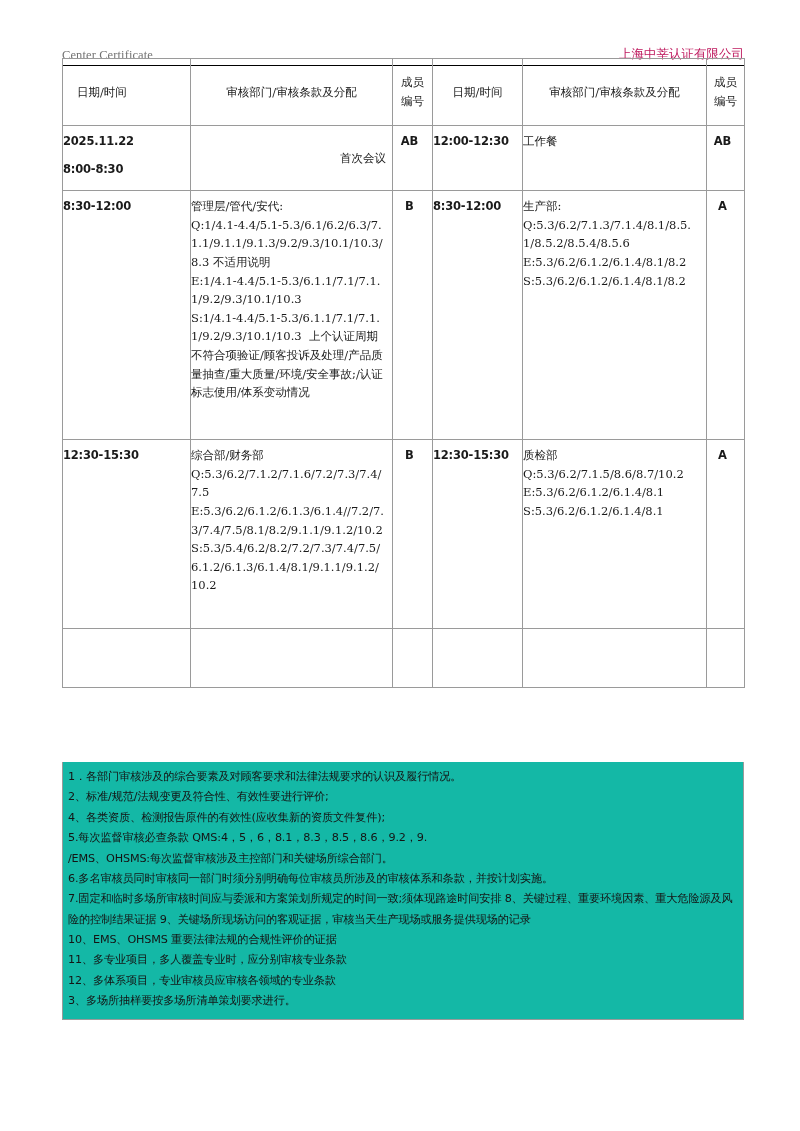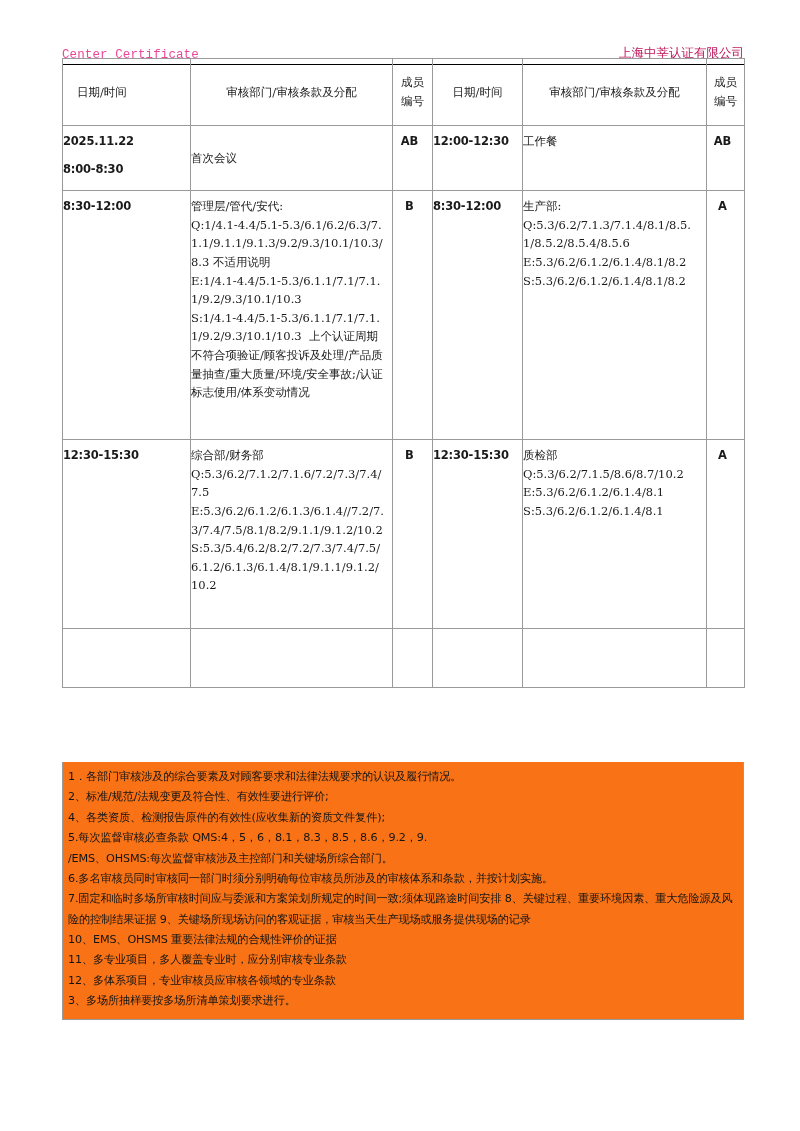--- a/index.html
+++ b/index.html
@@ -29,24 +29,24 @@
     left: 62px;
     top: 24px;
     width: 682px;
     display: flex;
     justify-content: space-between;
     align-items: flex-end;
     border-bottom: 1.6px solid #000;
     padding-bottom: 2px;
   }
   .doc-header .left {
-    font-family: Liberation Mono, monospace;
+    font-family: Liberation Serif, serif;
     font-size: 12.5px;
     letter-spacing: .1px;
-    color: #ec4899;
+    color: #737373;
     margin-top: 24px;
   }
   .doc-header .right {
     font-family: "DejaVu Sans", sans-serif;
     font-size: 12.5px;
     color: #be185d;
   }
 
   
   .sched-wrap {
@@ -112,39 +112,39 @@
     vertical-align: top;
   }
 
   td.dept {
     font-family: "DejaVu Serif", serif;
     font-size: 11.8px;
     line-height: 1.70;
     word-break: break-all;
     white-space: pre-wrap;
   }
-  td.dept.mid { vertical-align: middle; }
+  td.dept.mid { vertical-align: middle; text-align: right; }
 
   tr.r-first td { height: 52px; }
   tr.r-am    td { height: 236px; }
   tr.r-pm    td { height: 176px; }
   tr.r-close td { height: 106px; }
   tr.r-blank td { height: 46px; }
 
   
   .notes {
     position: absolute;
     left: 62px;
     top: 762px;
     width: 682px;
     box-sizing: border-box;
     border: 1px solid #9a9a9a;
     border-top: none;
     padding: 5px 4px 7px 5px;
-    background: #f97316;
+    background: #14b8a6;
   }
   .notes p {
     margin: 0;
     font-family: "DejaVu Sans", sans-serif;
     font-size: 11.2px;
     line-height: 1.82;
     color: #141414;
     letter-spacing: -0.15px;
   }
 </style>

